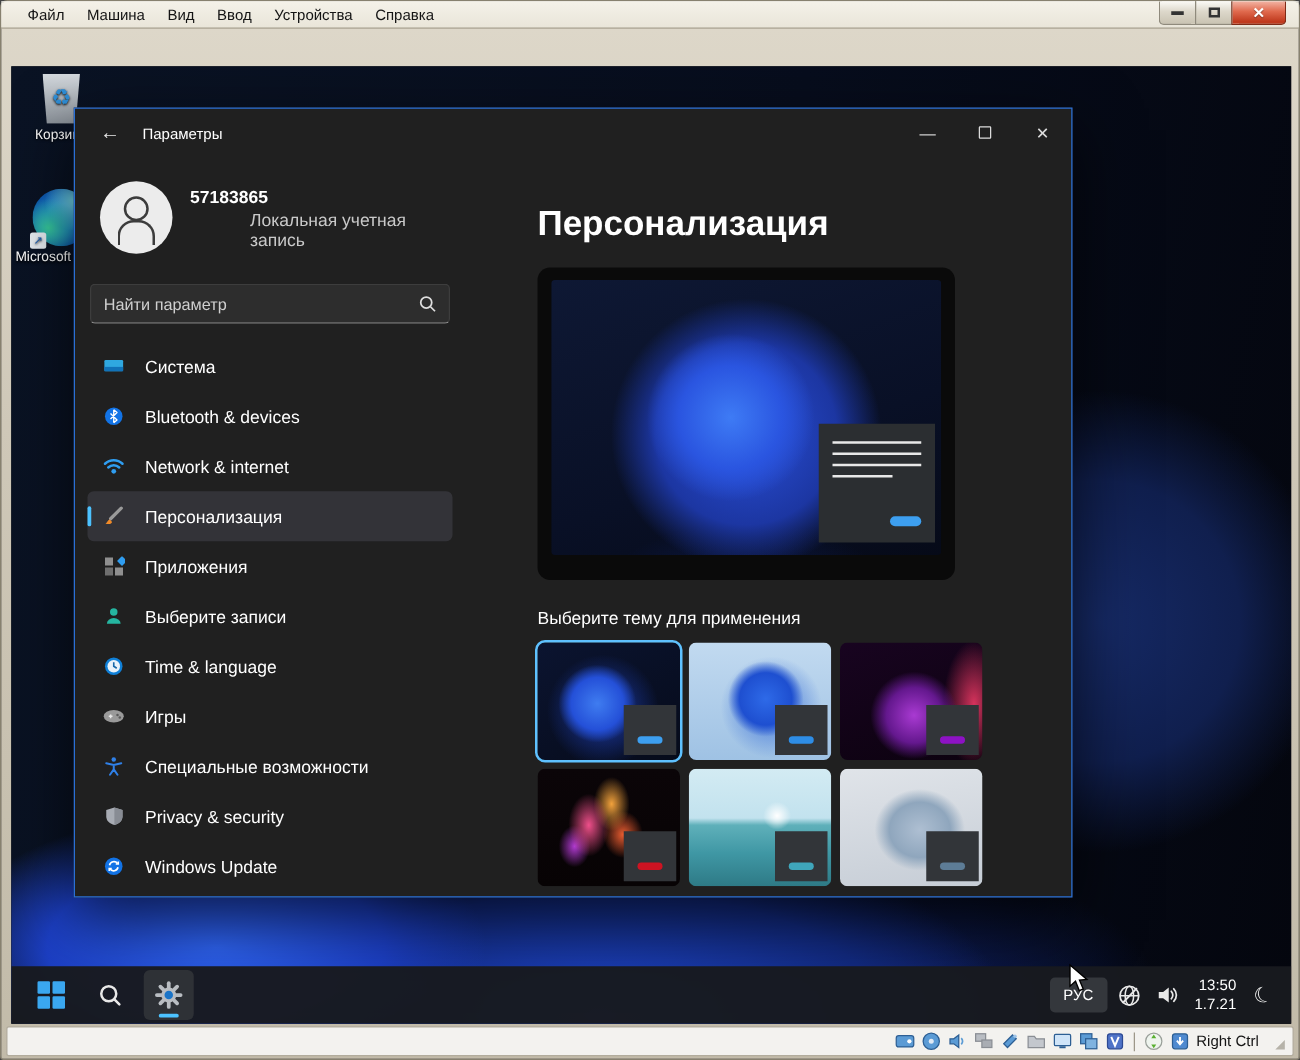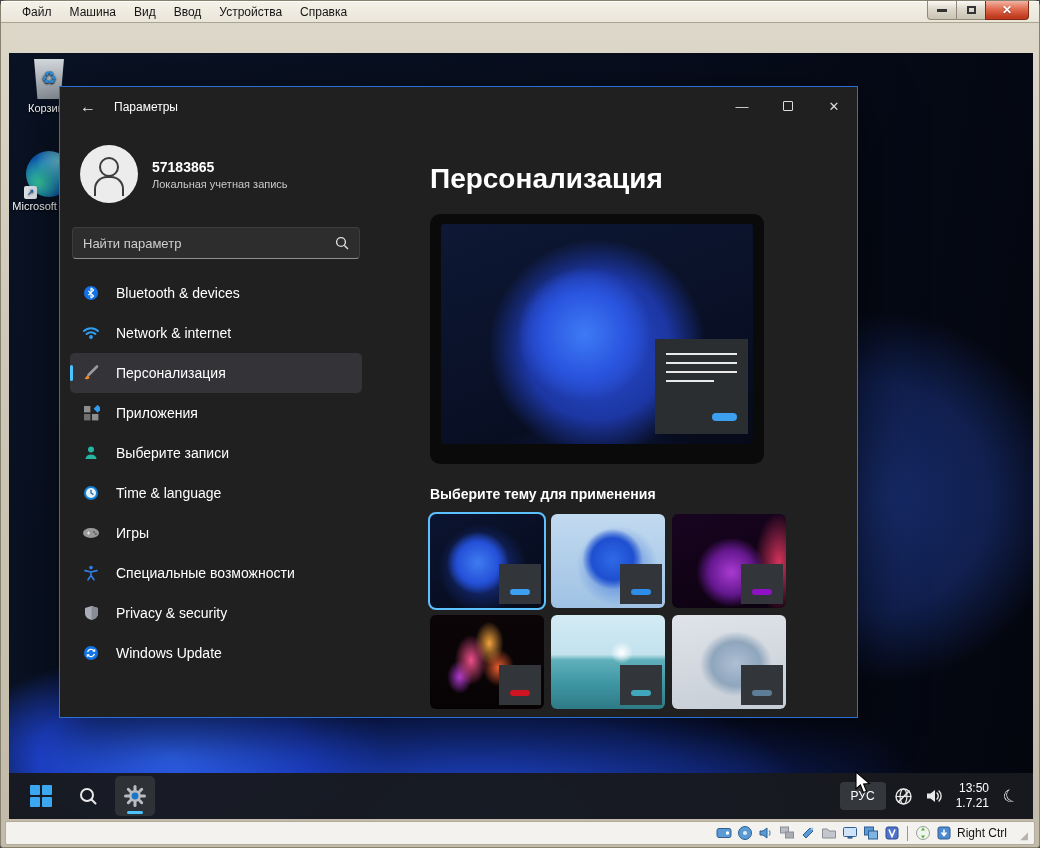--- a/index.html
+++ b/index.html
@@ -70,21 +70,21 @@
   
   .sidebar { width:312px; flex:none; position:relative; }
   .user { display:flex; align-items:center; gap:14px; margin:18px 0 0 20px; }
   .avatar { width:58px; height:58px; border-radius:50%; background:#ececec; position:relative; flex:none; }
   .avatar:before { content:""; position:absolute; left:50%; top:12px; transform:translateX(-50%);
                    width:16px; height:16px; border:2px solid #3c3c3c; border-radius:50%; }
   .avatar:after  { content:""; position:absolute; left:50%; top:31px; transform:translateX(-50%);
                    width:26px; height:18px; border:2px solid #3c3c3c; border-bottom:none;
                    border-radius:13px 13px 0 0; }
   .user-name { font-size:14px; font-weight:700; }
-  .user-type { font-size:11px; color:#c9c9c9; margin-top:3px; }
+  .user-type { font-size:14px; color:#c9c9c9; margin-top:3px;margin-left:48px; }
   .search-box { margin:24px 12px 0 12px; height:32px; background:#2d2d2d; border:1px solid #3d3d3d;
                 border-bottom:1px solid #8f8f8f; border-radius:4px; display:flex; align-items:center;
                 padding:0 10px; }
   .search-box input { flex:1; background:transparent; border:none; outline:none; color:#f97316;
                       font-size:13px; font-family:"Liberation Sans",sans-serif; }
   .search-box input::placeholder { color:#cfcfcf; opacity:1; }
   .nav { margin-top:14px; padding:0 10px; }
   .nav-item { height:40px; display:flex; align-items:center; gap:16px; padding-left:12px;
               border-radius:5px; position:relative; font-size:14px; }
   .nav-item.selected { background:#333338; }
@@ -101,21 +101,21 @@
       radial-gradient(circle 86px at 46% 50%, #3e7bf5 0%, #2a55e0 48%, rgba(10,18,50,0) 78%),
       radial-gradient(circle 132px at 50% 56%, #2a50d8 0%, #1c36a2 55%, rgba(10,18,50,0) 82%),
       radial-gradient(ellipse 180px 90px at 50% 115%, #0d1c54 0%, rgba(8,12,34,0) 65%),
       linear-gradient(160deg, #0e1834 0%, #091026 60%, #060a18 100%); }
   .mini-window { position:absolute; right:5px; bottom:10px; width:93px; height:95px; background:#2b2e31; }
   .mini-line { height:2px; background:#e9e9e9; margin:7px 11px 0; }
   .mini-line.l1 { margin-top:14px; }
   .mini-line.short { width:48px; }
   .mini-btn { position:absolute; right:11px; bottom:13px; width:25px; height:8px; border-radius:4px; background:#3d9ff0; }
 
-  .themes-label { margin-top:22px; font-size:14px; font-weight:700; }
+  .themes-label { margin-top:22px; font-size:14px; font-weight:400; }
   .theme-grid { margin-top:12px; display:grid; grid-template-columns:repeat(3,114px);
                 grid-auto-rows:94px; gap:7px; }
   .tile { border-radius:6px; position:relative; overflow:hidden; }
   .tile.selected { outline:2px solid #5ec1ff; outline-offset:0; }
   .tile-card { position:absolute; right:3px; bottom:4px; width:42px; height:40px; background:#323539; }
   .tile-pill { position:absolute; left:50%; transform:translateX(-50%); bottom:9px; width:20px; height:6px;
                border-radius:3px; background:#3d9ff0; }
   .t1 { background: radial-gradient(circle 38px at 42% 52%, #3f7cf0 0%, #2450d8 55%, rgba(10,18,44,0) 82%),
                     radial-gradient(circle 56px at 46% 58%, #1c3cae 0%, rgba(10,18,44,0) 80%),
                     linear-gradient(150deg,#0b1430,#060b1a); }
@@ -231,20 +231,29 @@
               <input type="text" placeholder="Найти параметр" style="">
               <svg width="14" height="14" viewBox="0 0 14 14">
                 <circle cx="6" cy="6" r="4.4" fill="none" stroke="#dedede" stroke-width="1.4"></circle>
                 <line x1="9.4" y1="9.4" x2="13" y2="13" stroke="#dedede" stroke-width="1.4"></line>
               </svg>
             </div>
 
             <nav class="nav">
               <div class="nav-item">
                 <span class="nicon">
+                  <svg width="18" height="18" viewBox="0 0 18 18">
+                      <rect x="1.5" y="4" width="15" height="9" rx="1" fill="#2fa8e0"></rect>
+                      <rect x="1.5" y="9.5" width="15" height="3.5" fill="#1172b8"></rect>
+                    </svg>
+                  </span>
+                <span>Система</span>
+              </div>
+              <div class="nav-item">
+                <span class="nicon">
                   <svg width="16" height="16" viewBox="0 0 16 16">
                       <circle cx="8" cy="8" r="7" fill="#1273e6"></circle>
                   <path d="M8 2.8 v10.4 M8 2.8 L10.6 5 L5.4 10.2 M8 13.2 L10.6 11 L5.4 5.8" stroke="#fff" stroke-width="1.1" fill="none" stroke-linejoin="round"></path>
                     </svg>
                   </span>
                 <span>Bluetooth &amp; devices</span>
               </div>
               <div class="nav-item">
                 <span class="nicon">
                   <svg width="18" height="18" viewBox="0 0 18 18">

